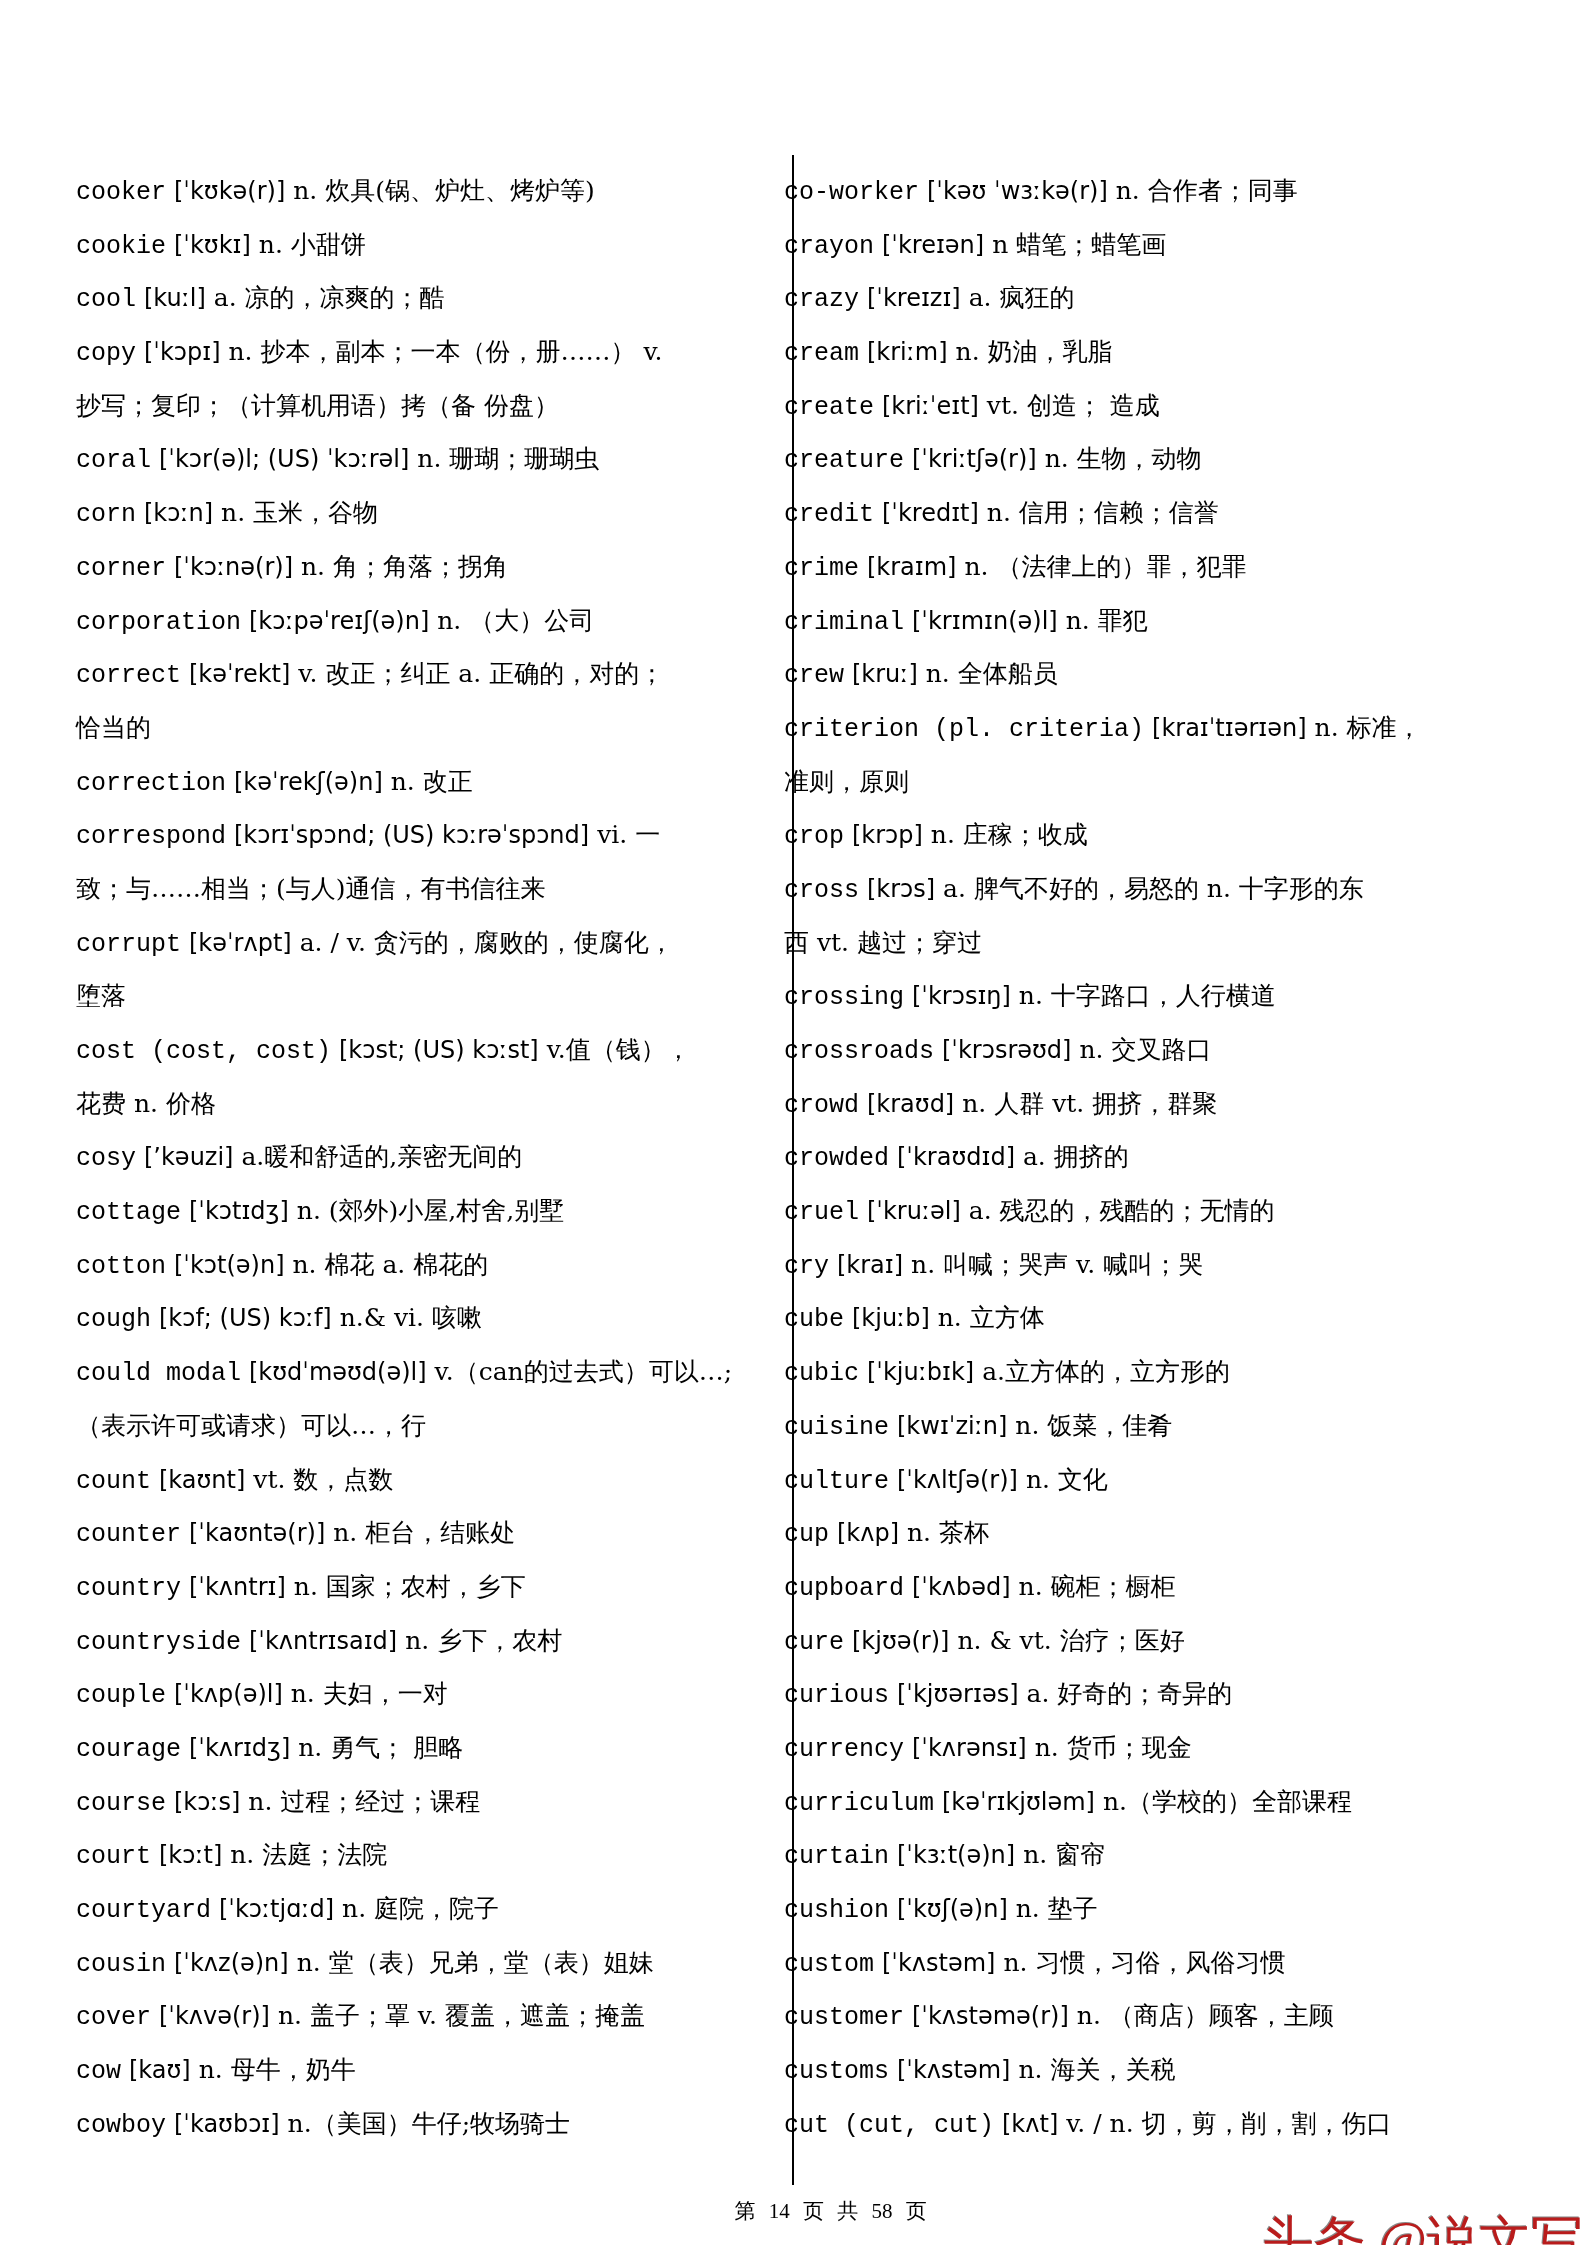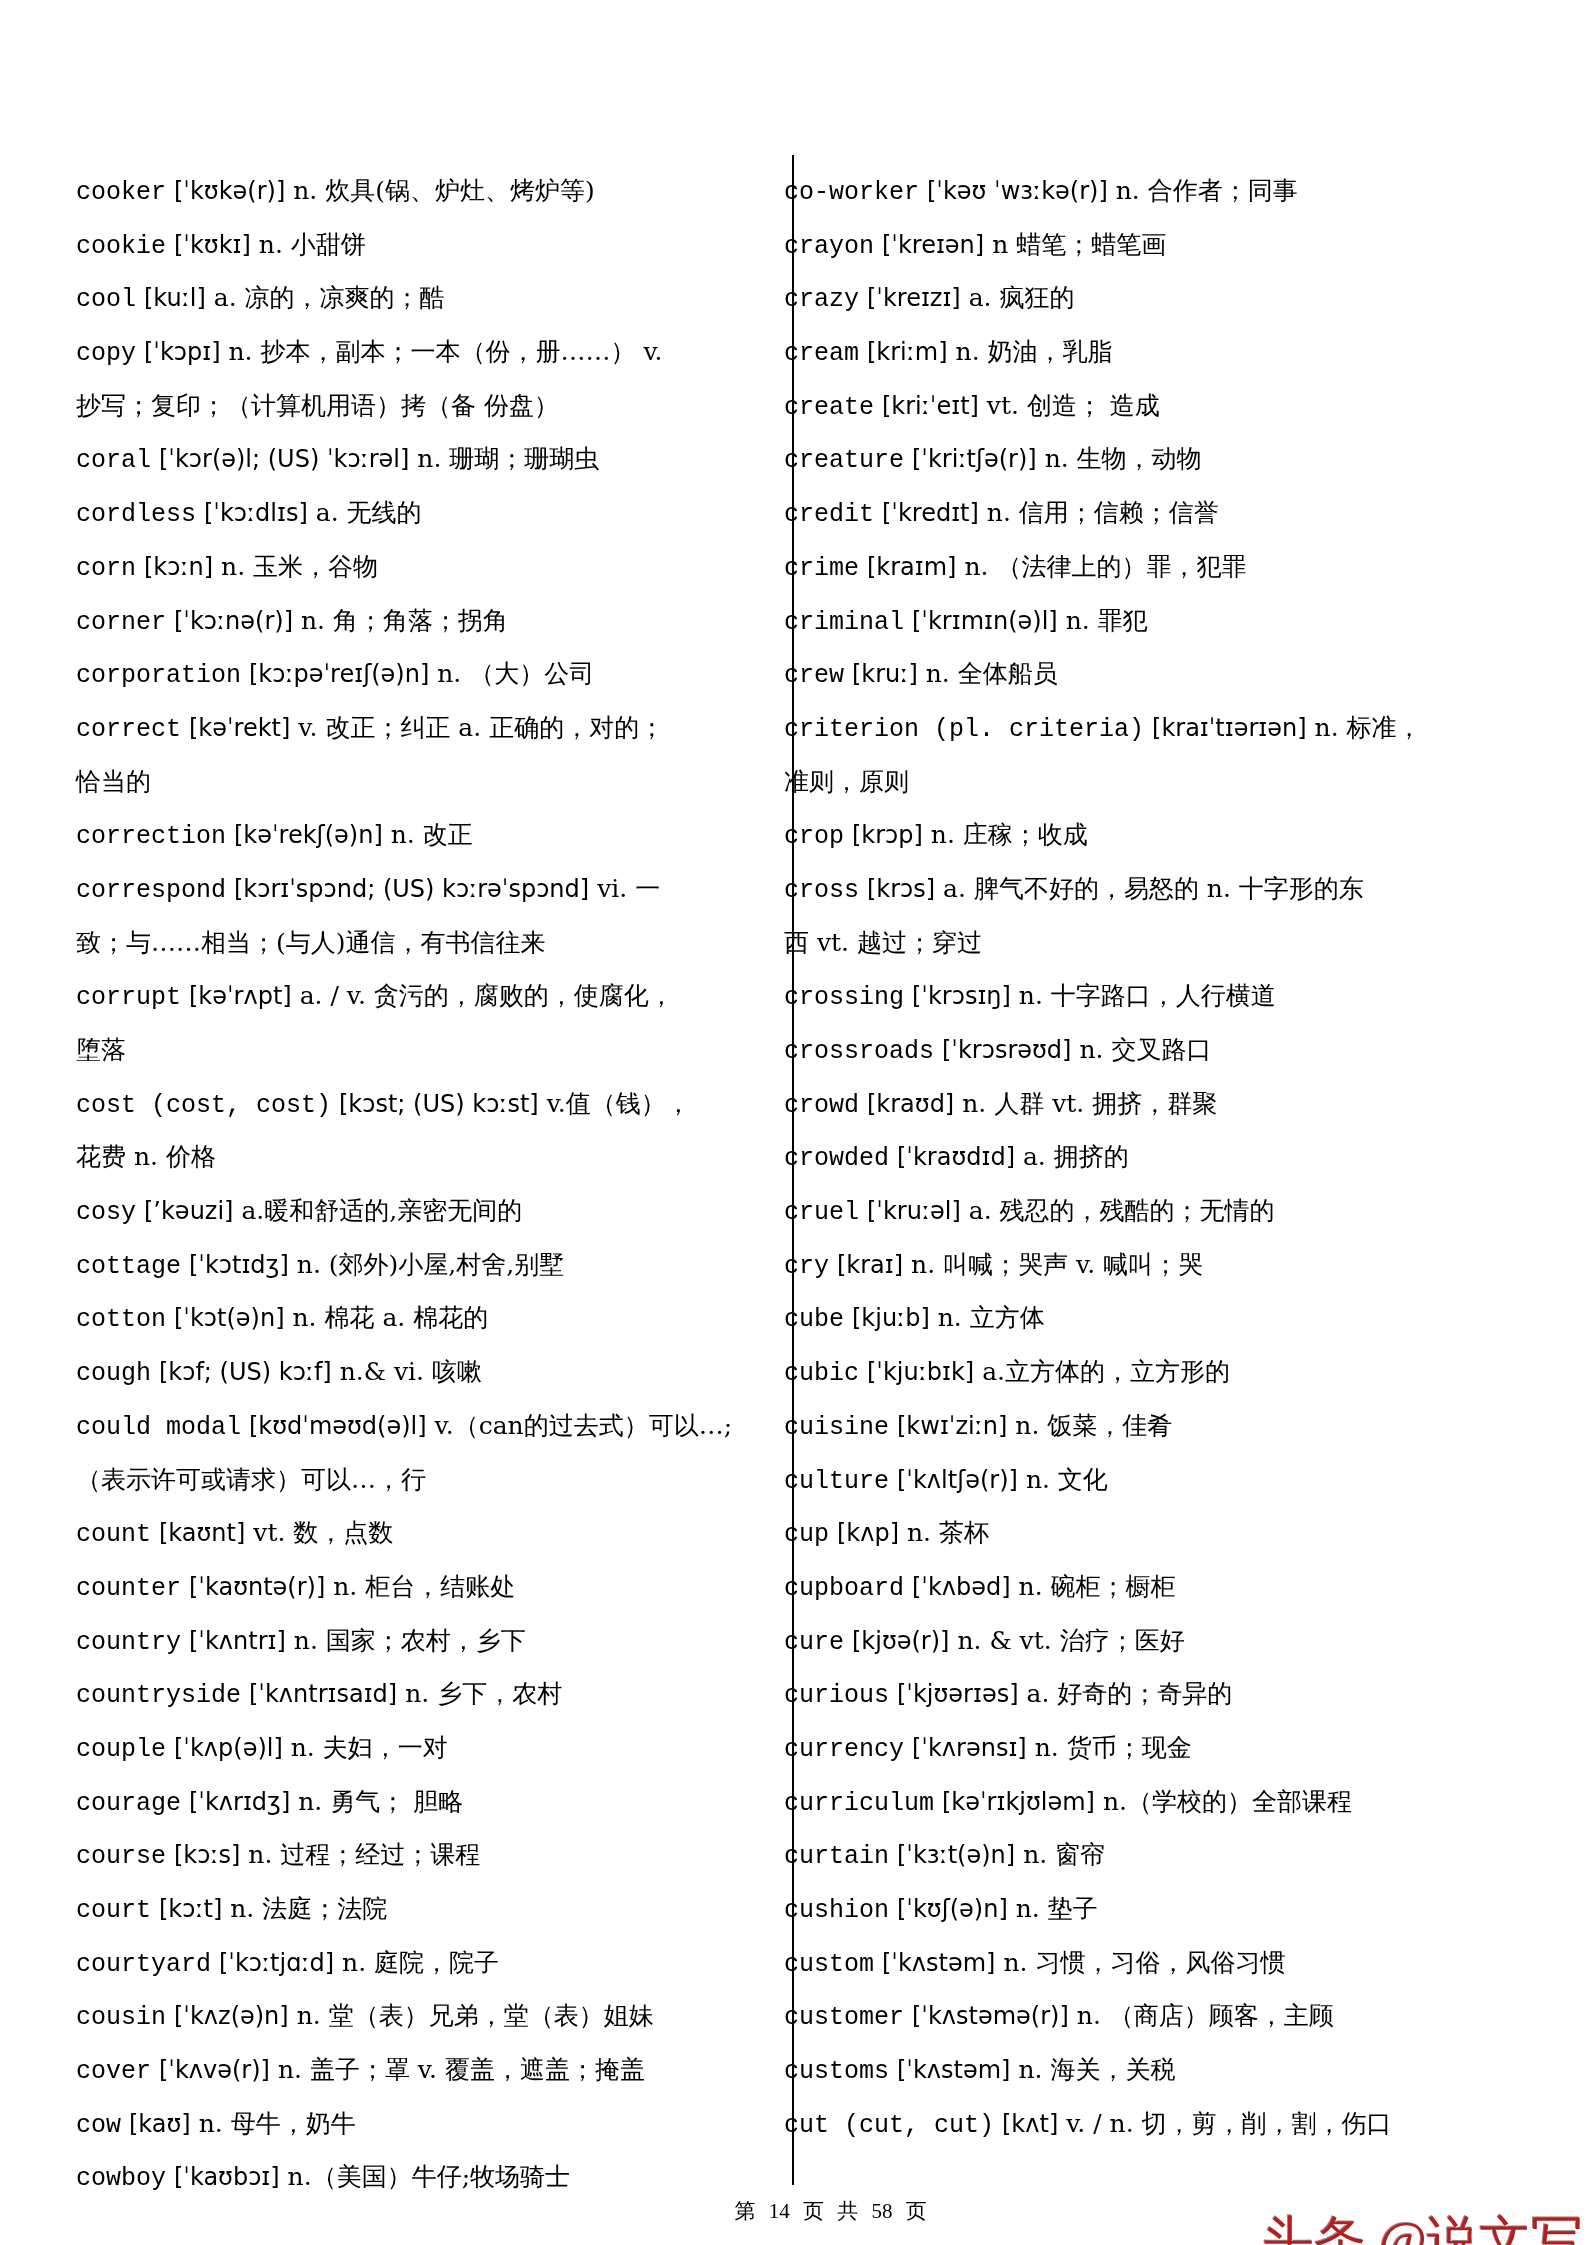--- a/index.html
+++ b/index.html
@@ -39,21 +39,20 @@
 <body>
 
 <div class="page">
   <div class="col col-left" id="left-col">
       <div class="line"><span class="word">cooker</span>  <span class="ipa">[ˈkʊkə(r)]</span>  <span class="def">n. 炊具(锅、炉灶、烤炉等)</span></div>
       <div class="line"><span class="word">cookie</span>  <span class="ipa">[ˈkʊkɪ]</span>  <span class="def">n. 小甜饼</span></div>
       <div class="line"><span class="word">cool</span>  <span class="ipa">[kuːl]</span>  <span class="def">a. 凉的，凉爽的；酷</span></div>
       <div class="line"><span class="word">copy</span>  <span class="ipa">[ˈkɔpɪ]</span>  <span class="def">n. 抄本，副本；一本（份，册……） v.</span></div>
       <div class="line"><span class="def">抄写；复印；（计算机用语）拷（备 份盘）</span></div>
       <div class="line"><span class="word">coral</span>  <span class="ipa">[ˈkɔr(ə)l; (US) ˈkɔːrəl]</span>  <span class="def">n. 珊瑚；珊瑚虫</span></div>
-      <div class="line"><span class="word">cordless</span>  <span class="ipa">[ˈkɔːdlɪs]</span>  <span class="def">a. 无线的</span></div>
       <div class="line"><span class="word">corn</span>  <span class="ipa">[kɔːn]</span>  <span class="def">n. 玉米，谷物</span></div>
       <div class="line"><span class="word">corner</span>  <span class="ipa">[ˈkɔːnə(r)]</span>  <span class="def">n. 角；角落；拐角</span></div>
       <div class="line"><span class="word">corporation</span>  <span class="ipa">[kɔːpəˈreɪʃ(ə)n]</span>  <span class="def">n. （大）公司</span></div>
       <div class="line"><span class="word">correct</span>  <span class="ipa">[kəˈrekt]</span>  <span class="def">v. 改正；纠正 a. 正确的，对的；</span></div>
       <div class="line"><span class="def">恰当的</span></div>
       <div class="line"><span class="word">correction</span>  <span class="ipa">[kəˈrekʃ(ə)n]</span>  <span class="def">n. 改正</span></div>
       <div class="line"><span class="word">correspond</span>  <span class="ipa">[kɔrɪˈspɔnd; (US) kɔːrəˈspɔnd]</span>  <span class="def">vi. 一</span></div>
       <div class="line"><span class="def">致；与……相当；(与人)通信，有书信往来</span></div>
       <div class="line"><span class="word">corrupt</span>  <span class="ipa">[kəˈrʌpt]</span>  <span class="def">a. / v. 贪污的，腐败的，使腐化，</span></div>
       <div class="line"><span class="def">堕落</span></div>

